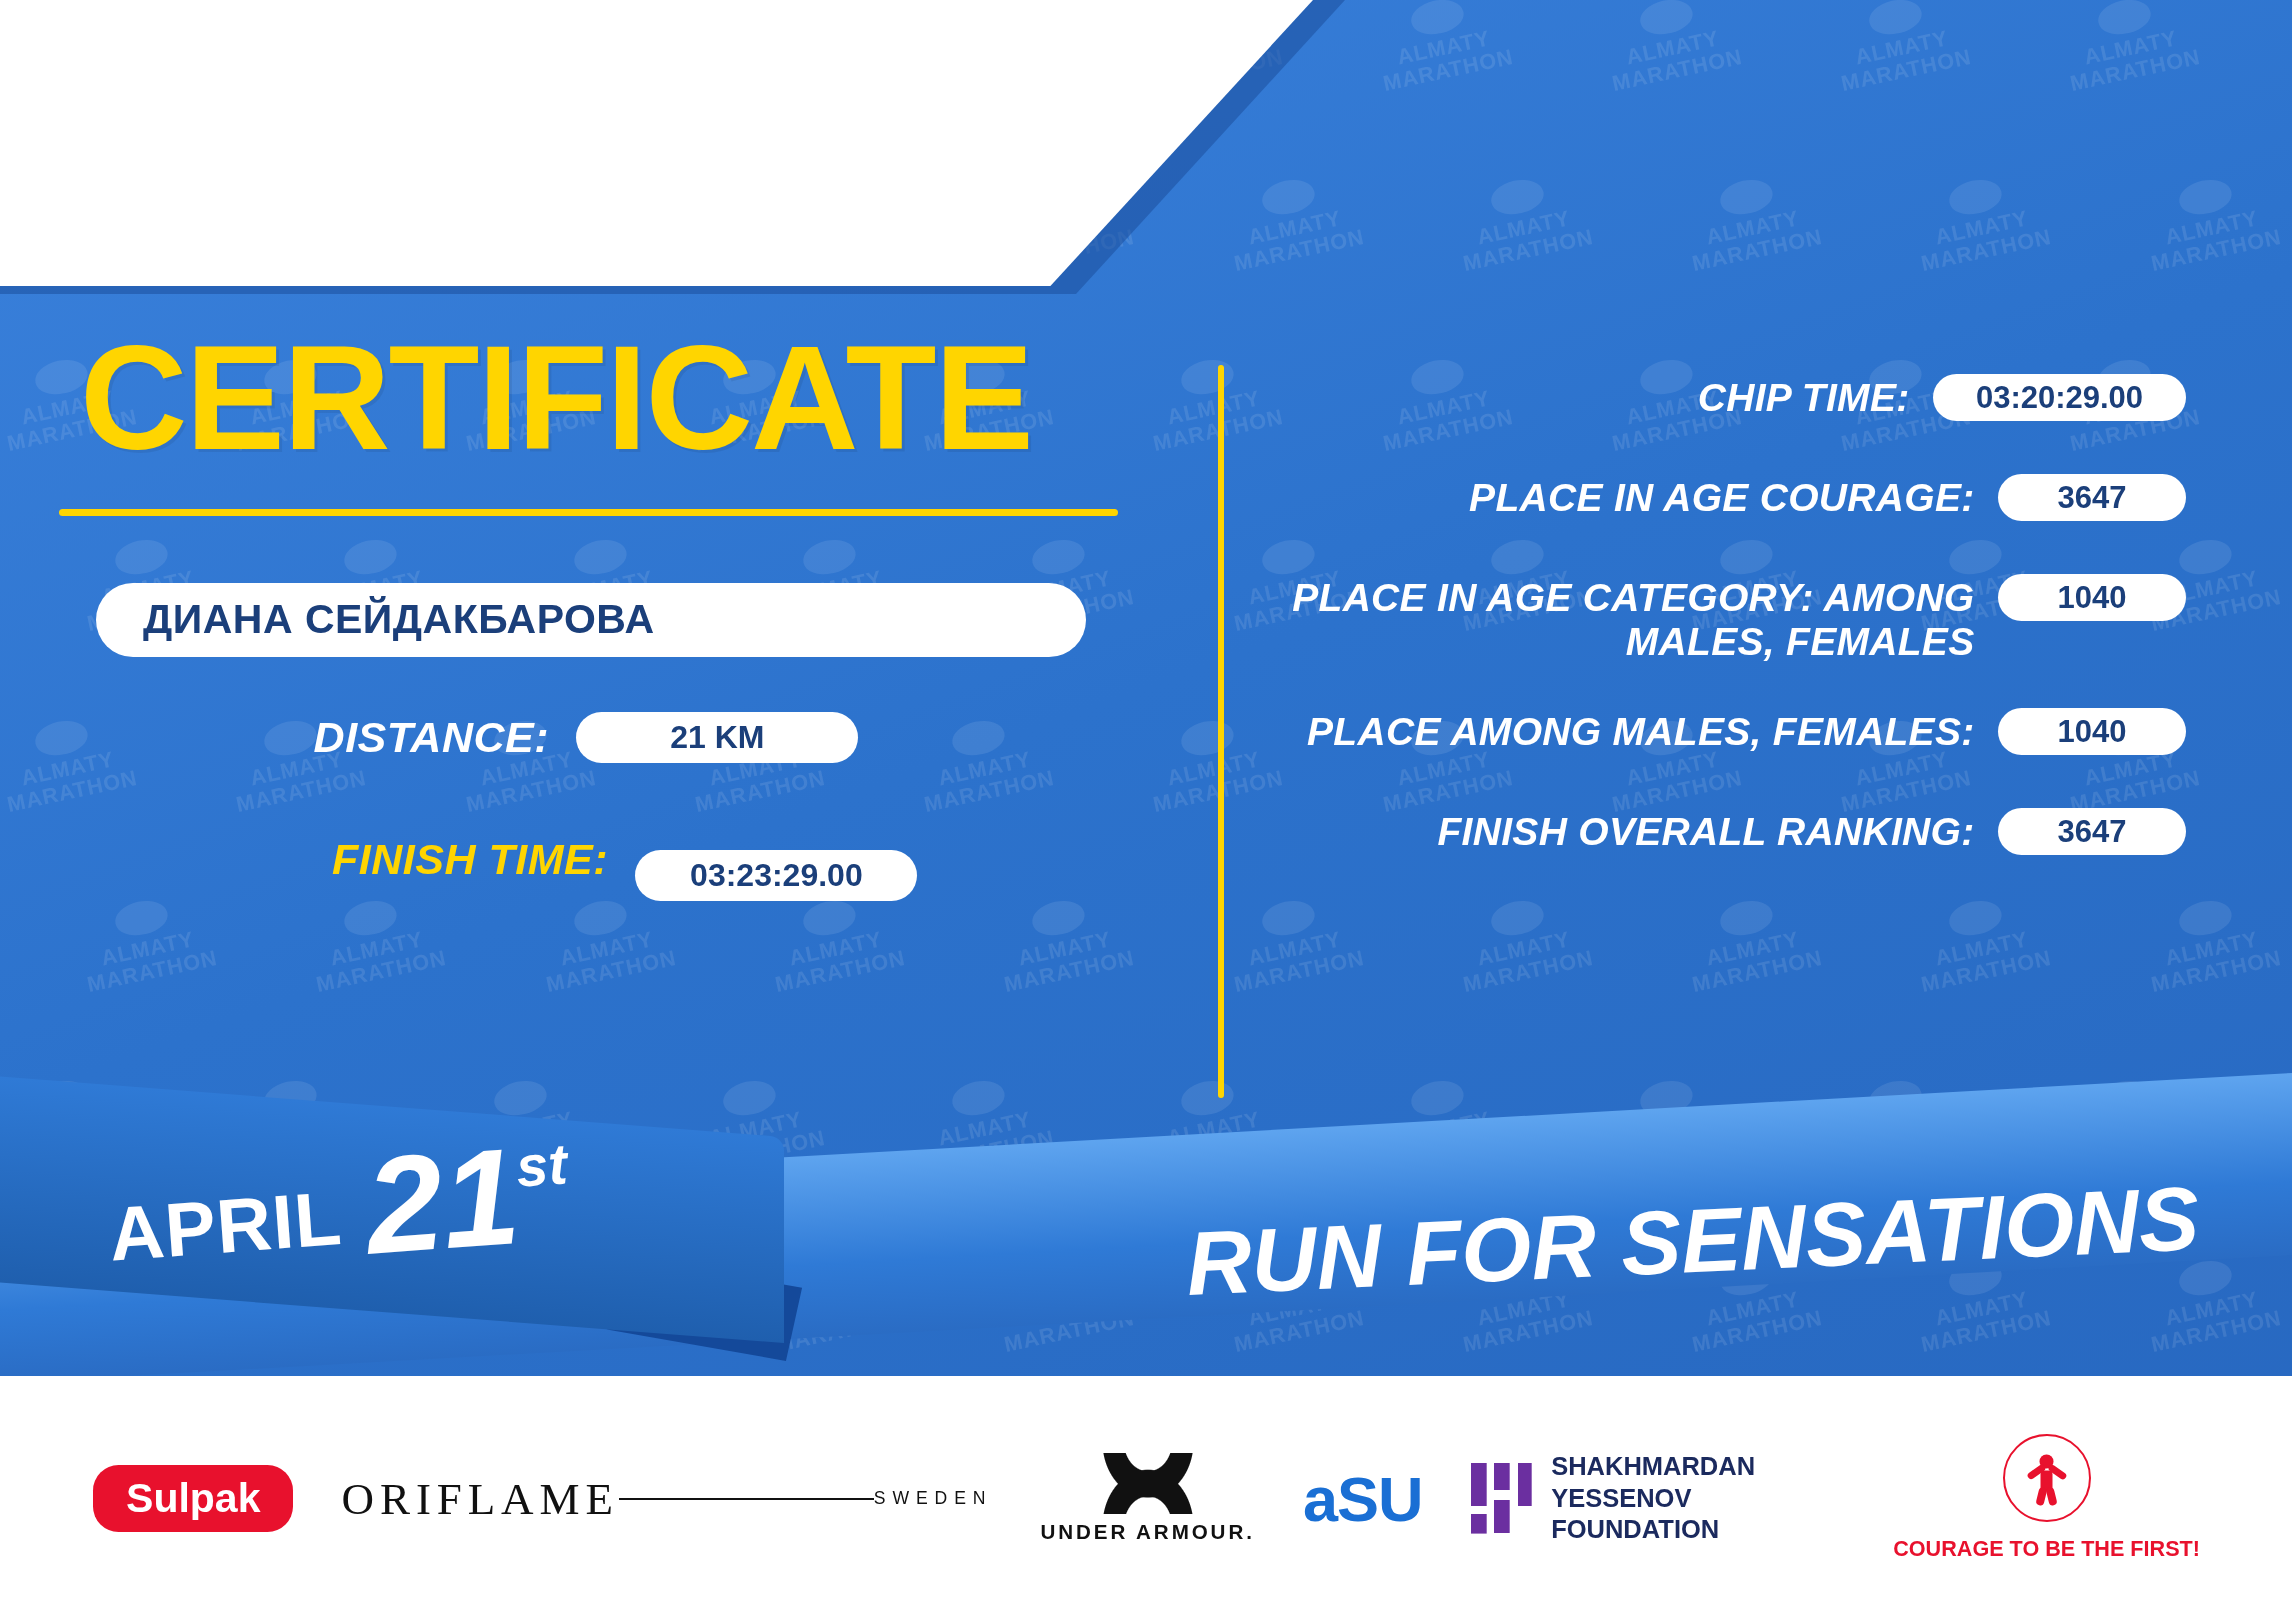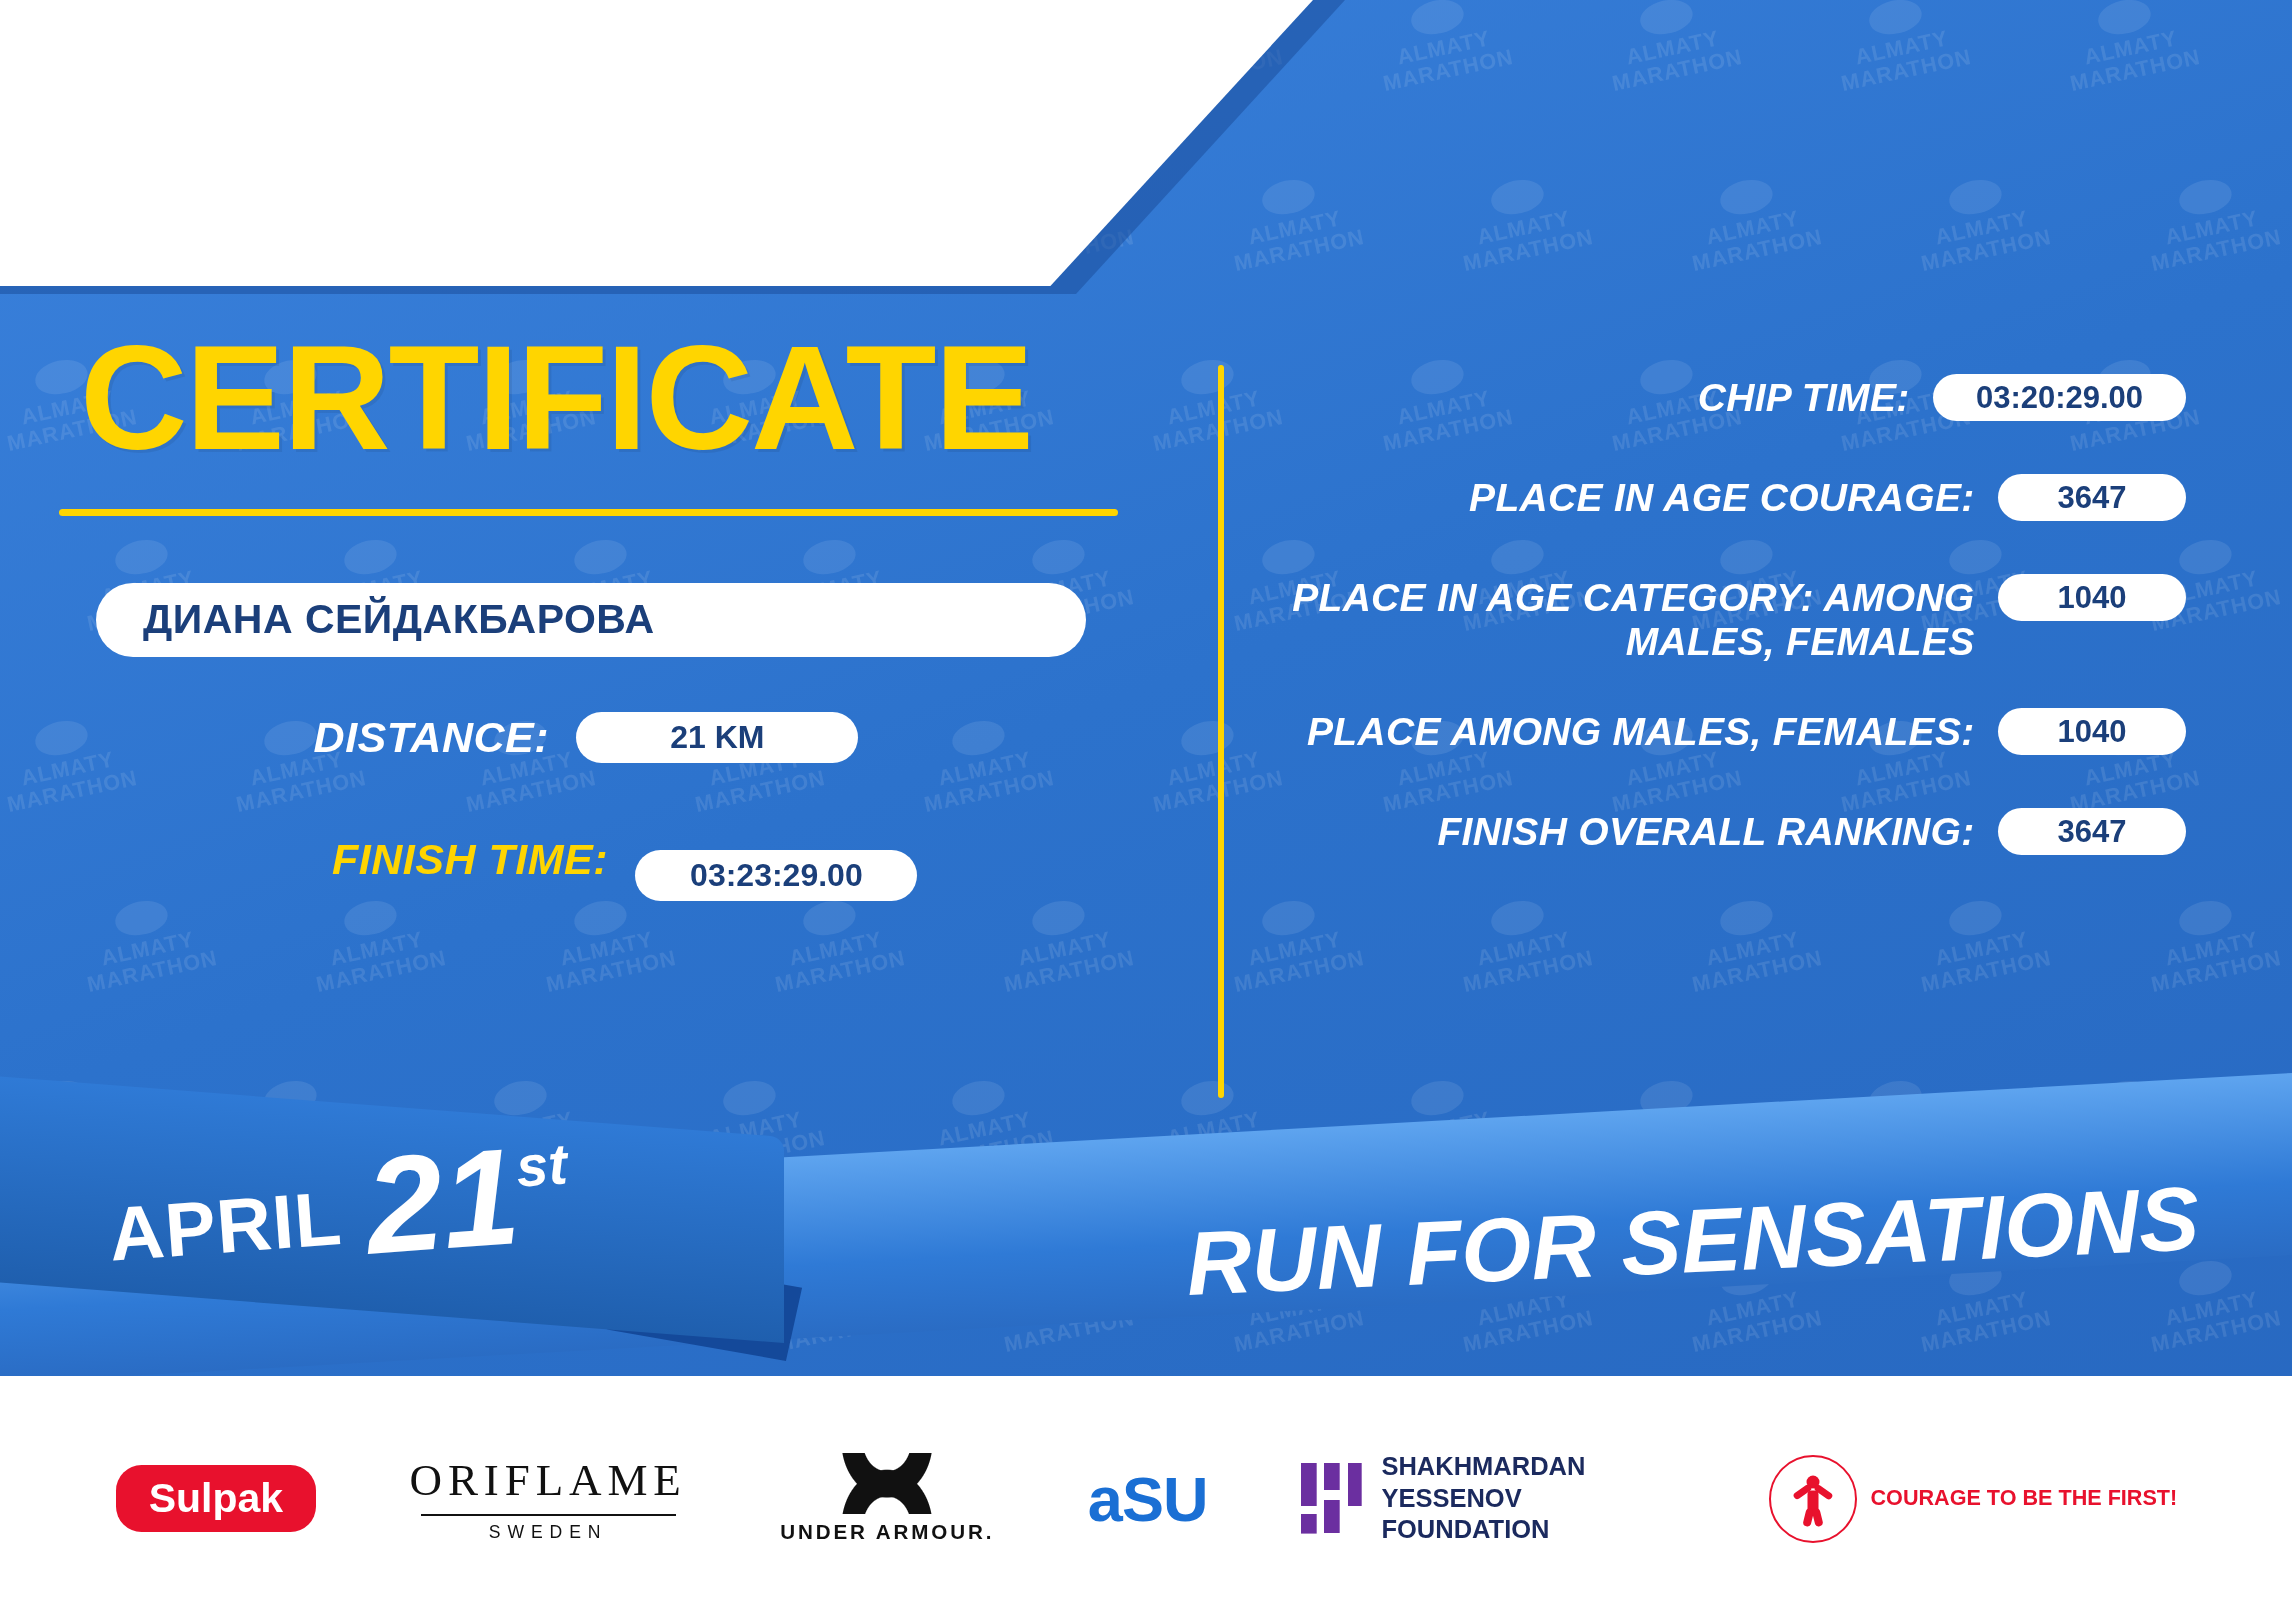--- a/index.html
+++ b/index.html
@@ -280,21 +280,21 @@
   .sp-sanofi .s-mark {
     width: 84px; height: 55px; margin-bottom: 5.9px;
     background:
       radial-gradient(circle at 20% 60%, #7ec143 0 21.6px, transparent 22.5px),
       radial-gradient(circle at 72% 30%, #f2a900 0 19.6px, transparent 20.6px),
       radial-gradient(circle at 82% 72%, #6b2fa0 0 15.7px, transparent 16.7px);
   }
   .sp-sanofi .s-name { color:#6b2fa0; font-size: 39px; font-weight: 700; letter-spacing: 2px; }
   .sp-sanofi .s-tag { color:#2b6cb8; font-size: 21.6px; font-style: italic; margin-top: 2px; }
 
-  .sp-oriflame { flex-direction: column; align-items: center; }
+  .sp-oriflame { flex-direction: row; align-items: center; }
   .sp-oriflame .o-name { color:#111; font-size: 45px; letter-spacing: 5.9px; font-family: "Liberation Serif", serif; }
   .sp-oriflame .o-rule { width: 255px; height: 2px; background:#111; margin: 7.8px 0 5.9px; }
   .sp-oriflame .o-sub { color:#111; font-size: 17.6px; letter-spacing: 6.9px; }
 
   .sp-ua { flex-direction: column; align-items: center; }
   .sp-ua .ua-mark {
     width: 118px; height: 61px;
     background:
       radial-gradient(ellipse at 50% 120%, transparent 0 23.5px, #111 24.5px 45px, transparent 46px),
       radial-gradient(ellipse at 50% -18%, transparent 0 23.5px, #111 24.5px 45px, transparent 46px);
@@ -307,21 +307,21 @@
   .sp-shak .sh-mark { width: 61px; height: 71px;
     background:
       linear-gradient(#6b2fa0,#6b2fa0) 0 0/15.7px 43px no-repeat,
       linear-gradient(#6b2fa0,#6b2fa0) 23.5px 0/15.7px 27.4px no-repeat,
       linear-gradient(#6b2fa0,#6b2fa0) 47px 0/13.7px 43px no-repeat,
       linear-gradient(#6b2fa0,#6b2fa0) 0 51px/15.7px 19.6px no-repeat,
       linear-gradient(#6b2fa0,#6b2fa0) 23.5px 37px/15.7px 33px no-repeat;
   }
   .sp-shak .sh-text { color:#1b2a5e; font-size: 25.5px; font-weight: 800; line-height: 1.25; max-width: 294px; }
 
-  .sp-courage { display:flex; align-items:center; gap: 13.7px; }
+  .sp-courage { display:flex; align-items:center; gap: 13.7px; flex-direction: column; }
   .sp-courage .c-ring {
     width: 88px; height: 88px; border-radius: 50%;
     border: 2.9px solid #e8112d;
     position: relative;
   }
   .sp-courage .c-ring .c-fig {
     position: absolute; left: 50%; top: 50%; transform: translate(-50%,-50%);
     width: 41px; height: 47px;
   }
   .c-fig span { position:absolute; background:#e8112d; display:block; }

